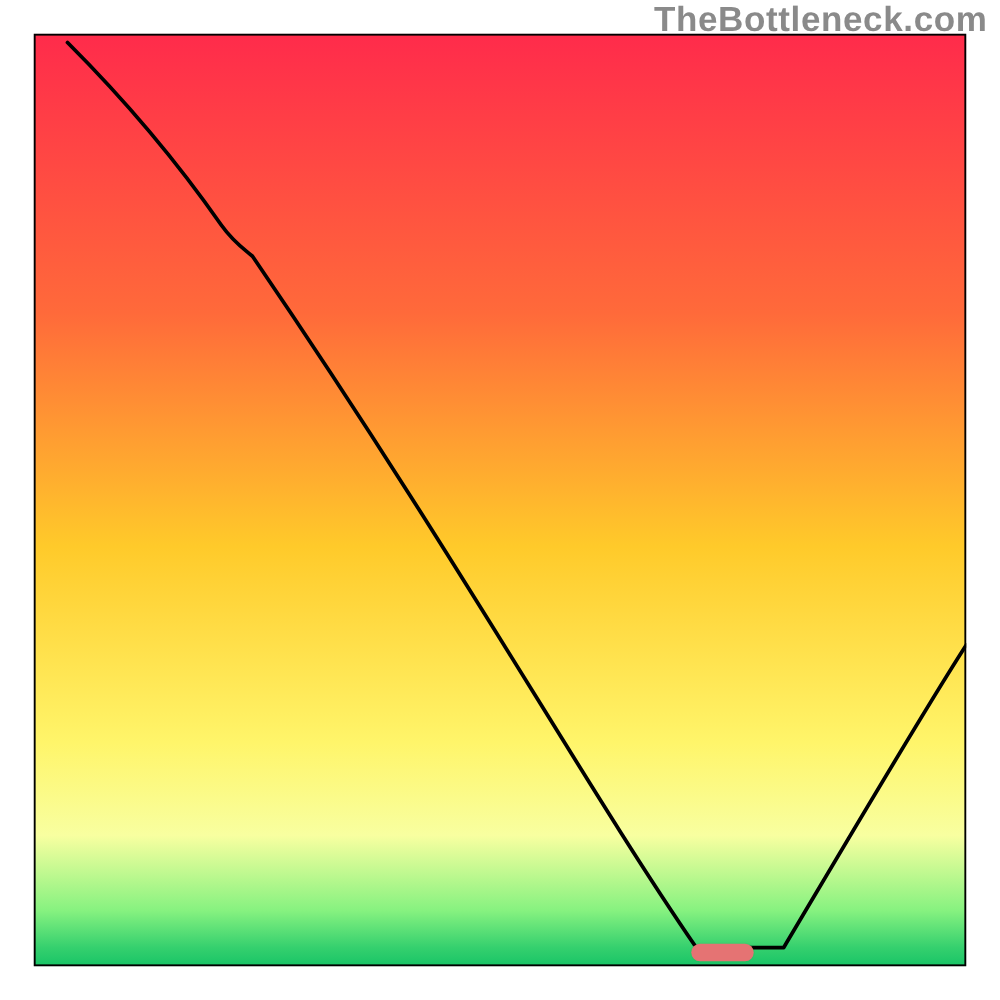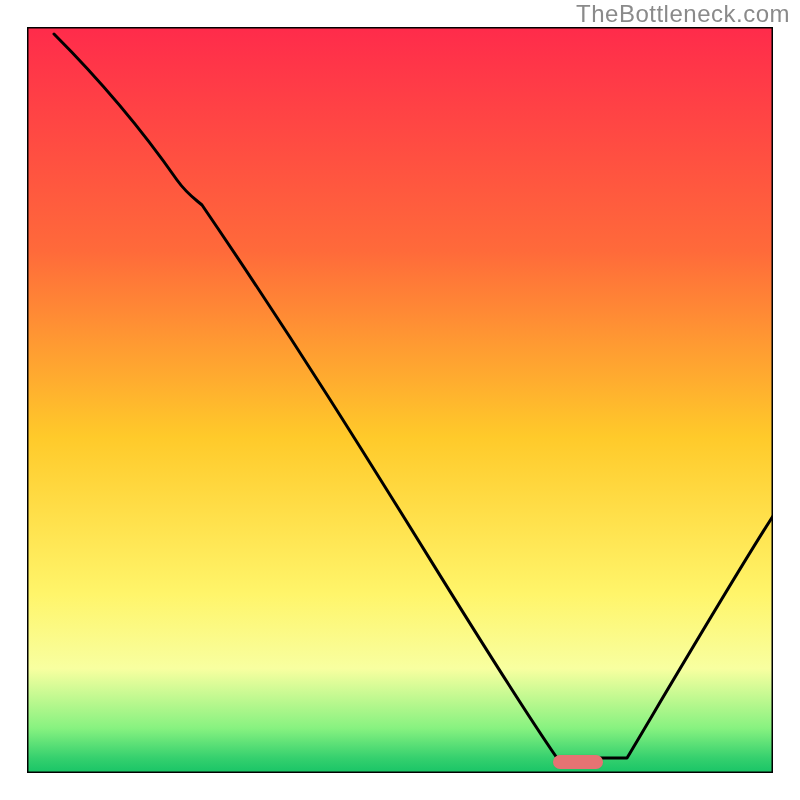--- a/index.html
+++ b/index.html
@@ -13,22 +13,22 @@
   }
   .chart-wrap {
     position: relative;
     width: 800px;
     height: 800px;
   }
   .watermark {
     position: absolute;
     top: 0;
     right: 10px;
-    font-size: 24px;
-    font-weight: 400;
+    font-size: 28px;
+    font-weight: 700;
     color: #8a8a8a;
     letter-spacing: 0.5px;
     z-index: 20;
     user-select: none;
   }
   svg.plot {
     position: absolute;
     top: 27px;
     left: 27px;
     width: 746px;

